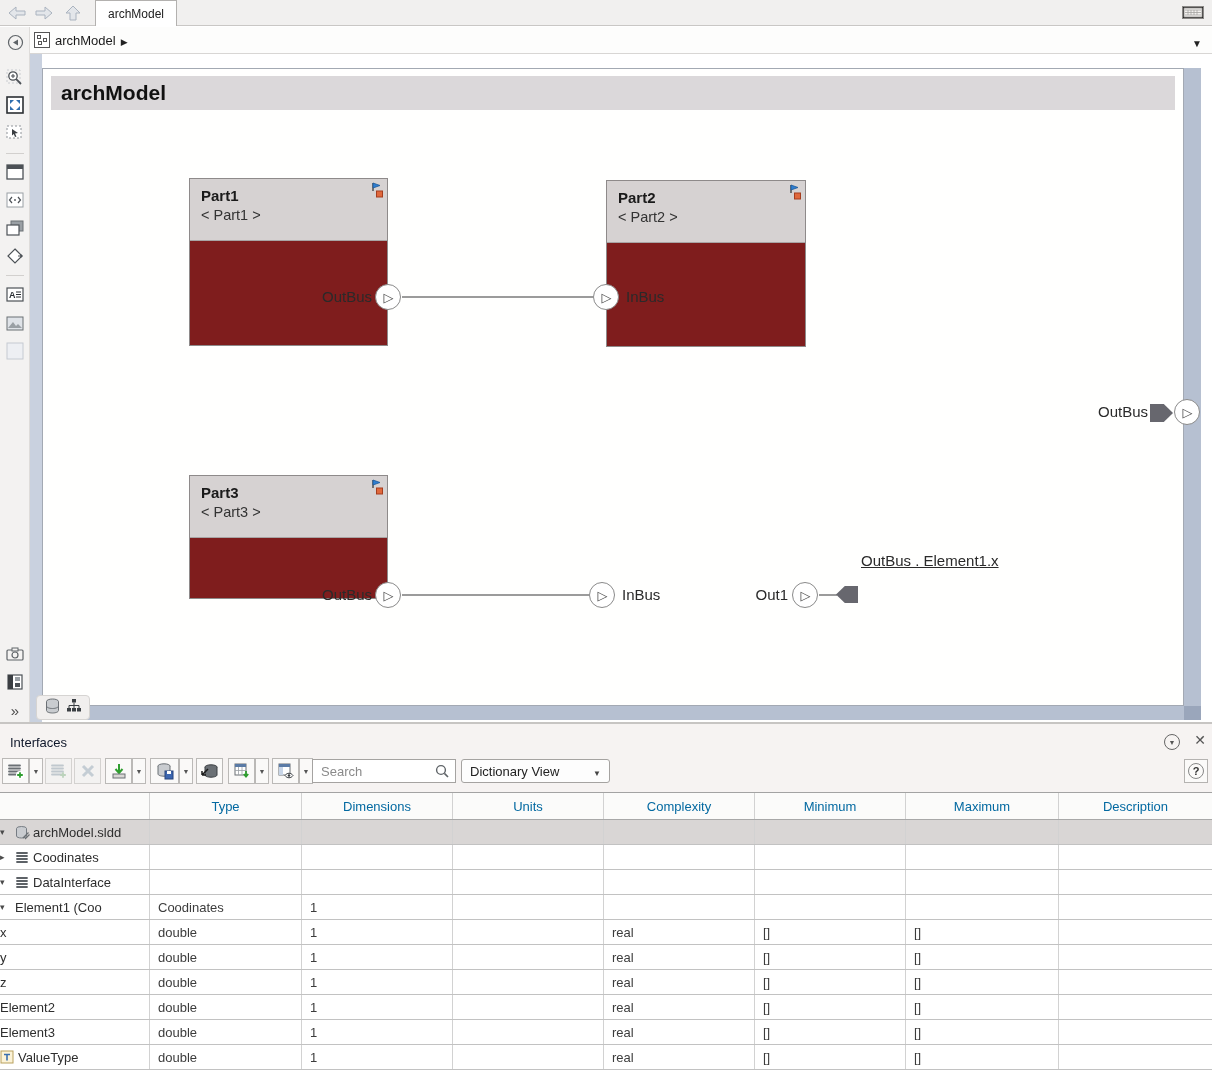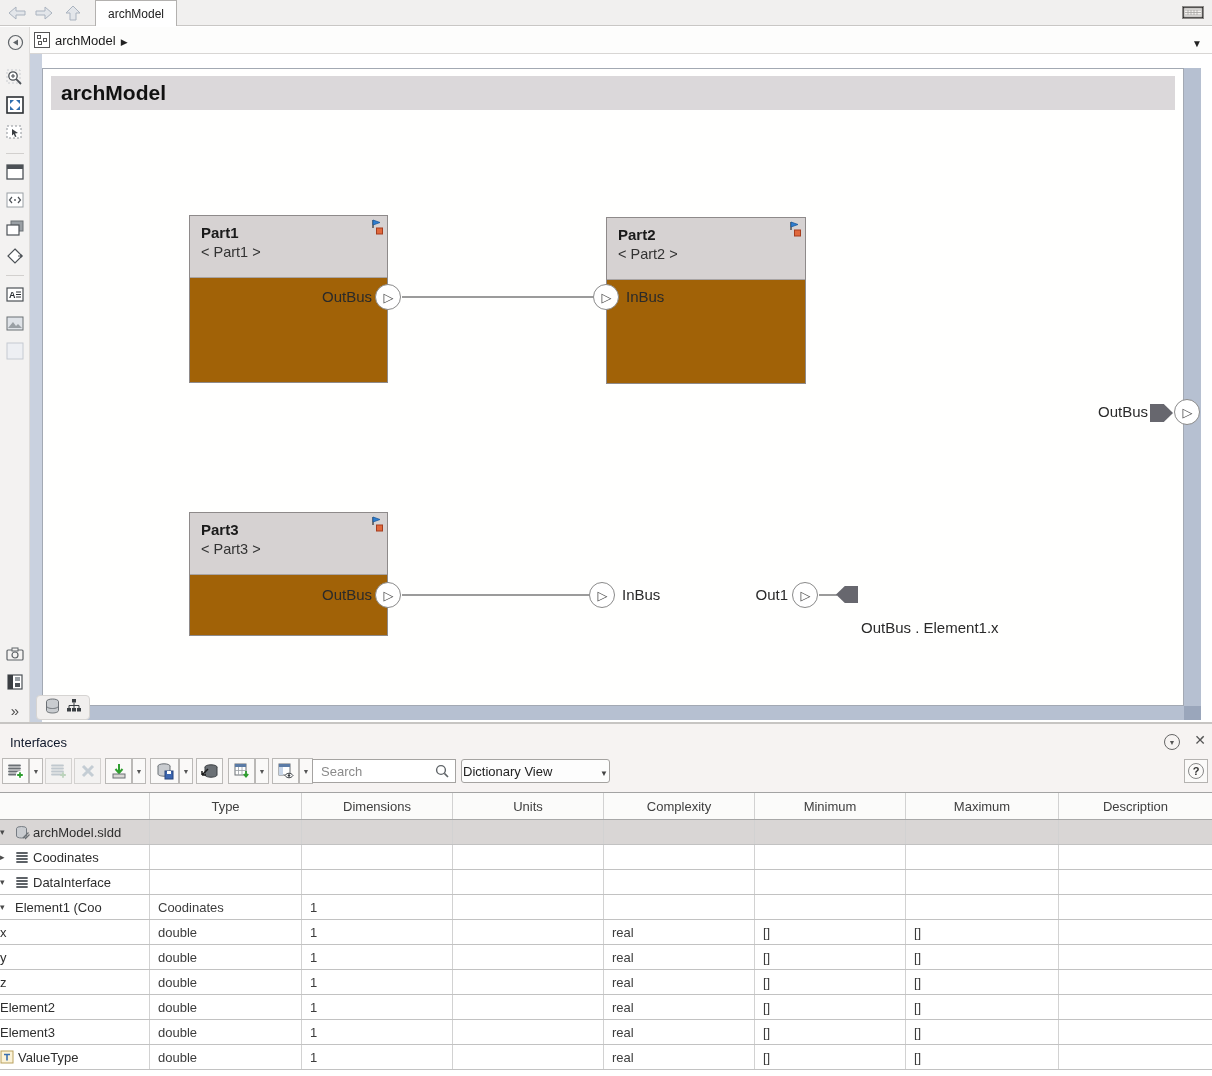--- a/index.html
+++ b/index.html
@@ -46,21 +46,21 @@
   .canvas { position:absolute; left:42px; top:68px; width:1142px; height:638px;
             background:#fffffe; border:1px solid #a3a9b3; }
   .canvas-title { position:absolute; left:8px; top:7px; right:8px; height:34px;
                   background:#dbd8da; display:flex; align-items:center; }
   .canvas-title span { font-size:21px; font-weight:bold; color:#111; margin-left:10px; }
 
   .vscroll { position:absolute; left:1184px; top:68px; width:17px; height:638px; background:#b6c0d1; }
   .hscroll { position:absolute; left:42px; top:706px; width:1142px; height:14px; background:#b6c0d1; }
   .scroll-grip { position:absolute; left:1184px; top:706px; width:17px; height:14px; background:#9aa6bb; }
 
-  .comp { position:absolute; background:#a16207; border:1.5px solid #8e8a8a;margin-top:37px; }
+  .comp { position:absolute; background:#7f1d1d; border:1.5px solid #8e8a8a; }
   .comp-head { position:relative; height:62px; background:#d6d2d2; border-bottom:1.5px solid #a8a4a4;
                padding:8px 0 0 11px; }
   .comp-name { font-size:15px; font-weight:bold; color:#1a1a1a; }
   .comp-stereo { font-size:14.5px; color:#333; margin-top:3px; }
   .ref-badge { position:absolute; top:3px; right:4px; }
 
   .port-circle { position:absolute; width:26px; height:26px; border-radius:50%;
                  background:#fff; border:1.5px solid #8a8a8a; display:flex;
                  align-items:center; justify-content:center; }
   .port-circle::before { content:"\25B7"; font-size:13px; color:#4a4a4a; padding-left:1px; }
@@ -91,35 +91,35 @@
   .tbtn.disabled { background:#f3f2f1; border-color:#d4d2d0; }
   .tcaret { width:14px; }
   .tcaret::before { content:"\25BC"; font-size:7px; color:#555; }
   .search-box { position:absolute; left:312px; top:3px; width:144px; height:24px; background:#fff;
                 border:1px solid #a5a3a1; display:flex; align-items:center; }
   .search-box input { flex:1; border:none; outline:none; font-size:13px; color:#333;
                       padding:0 4px 0 8px; font-family:inherit; background:transparent; width:110px; }
   .search-box input::placeholder { color:#8a8a8a; }
   .view-select { position:absolute; left:461px; top:3px; width:149px; height:24px; background:#fdfdfd;
                  border:1px solid #a5a3a1; border-radius:3px; display:flex; align-items:center;
-                 font-size:13px; color:#222; padding:0 1px; }
+                 font-size:13px; color:#222; padding:0 8px; }
   .view-select .vs-caret { margin-left:auto; }
   .view-select .vs-caret::before { content:"\25BC"; font-size:8px; color:#444; }
   .help-btn { position:absolute; right:4px; top:3px; width:24px; height:24px; background:#fbfaf9;
               border:1px solid #b5b3b1; display:flex; align-items:center; justify-content:center; }
   .help-circ { width:16px; height:16px; border:1.5px solid #888; border-radius:50%;
                display:flex; align-items:center; justify-content:center;
                font-size:11px; font-weight:bold; color:#333; }
 
   
   .itable { position:absolute; left:0; top:68px; width:1212px; height:286px; background:#fff;
             border-top:1px solid #a3a3a3; overflow:hidden; }
   .thead, .tr { display:grid; grid-template-columns:150px 152px 151px 151px 151px 151px 153px 153px; }
   .thead { height:27px; background:#fbfbfa; border-bottom:1px solid #a8a8a8; }
-  .th { font-size:13px; color:#404040; display:flex; align-items:center; justify-content:center;
+  .th { font-size:13px; color:#0369a1; display:flex; align-items:center; justify-content:center;
         border-right:1px solid #d2d2d2; }
   .th:last-child { border-right:none; }
   .tr { height:25px; background:#fff; border-bottom:1px solid #c2c2c2; }
   .tr.selected { background:#d9d6d5; }
   .td { font-size:13px; color:#3c3c3c; display:flex; align-items:center;
         border-right:1px solid #d2d2d2; padding-left:8px; overflow:hidden; white-space:nowrap; }
   .td:last-child { border-right:none; }
   .td.name { padding-left:0; }
   .ind0 { padding-left:8px; } .ind1 { padding-left:26px; }
   .ind2 { padding-left:44px; } .ind3 { padding-left:58px; }
@@ -324,21 +324,21 @@
 
   <div class="port-circle" style="left:589px; top:582px;"></div>
   <div class="port-label" style="left:622px; top:586px;">InBus</div>
   <div class="port-label" style="left:700px; top:586px; width:88px; text-align:right;">Out1</div>
   <div class="port-circle" style="left:792px; top:582px;"></div>
 
   <div class="conn" style="left:402px; top:296px; width:191px;"></div>
   <div class="conn" style="left:402px; top:594px; width:187px;"></div>
   <div class="conn" style="left:819px; top:594px; width:18px;"></div>
   <div class="pent-left" style="left:836px; top:586px; width:22px; height:17px;"></div>
-  <div class="free-label" style="left:861px; top:619px;">OutBus . Element1.x</div>
+  <div class="free-label" style="left:861px; top:552px;text-decoration:underline;">OutBus . Element1.x</div>
 
   <div class="free-label" style="left:1060px; top:403px; width:88px; text-align:right;">OutBus</div>
   <div class="pent-right" style="left:1150px; top:404px; width:23px; height:18px;"></div>
 
   <div class="vscroll"></div>
   <div class="hscroll"></div>
   <div class="scroll-grip"></div>
 
   <div class="port-circle" style="left:1174px; top:399px;"></div>
 

